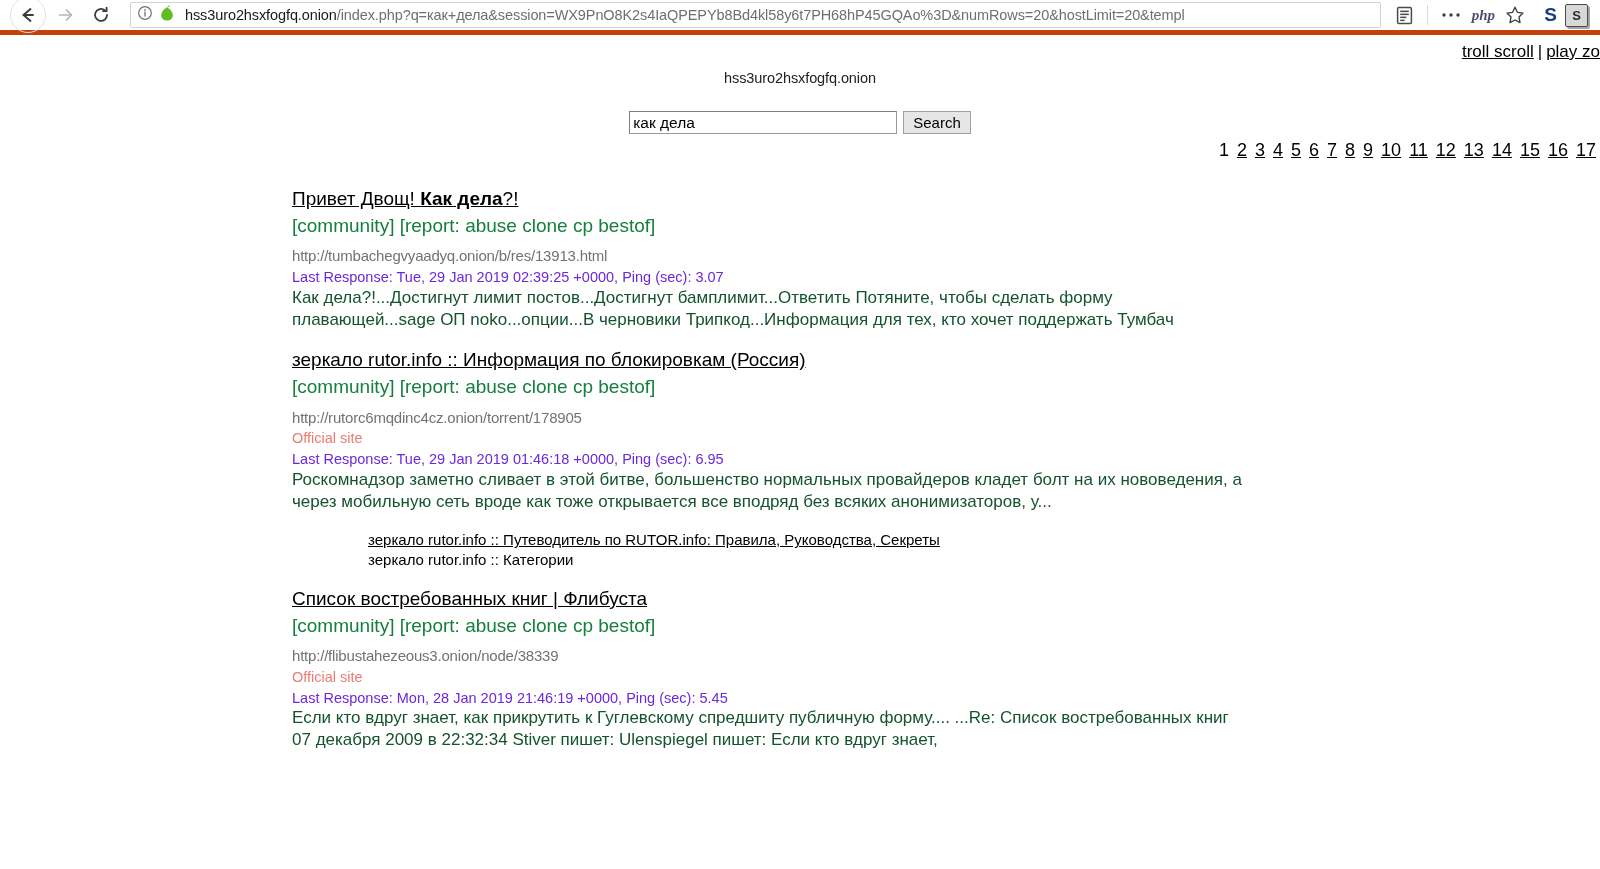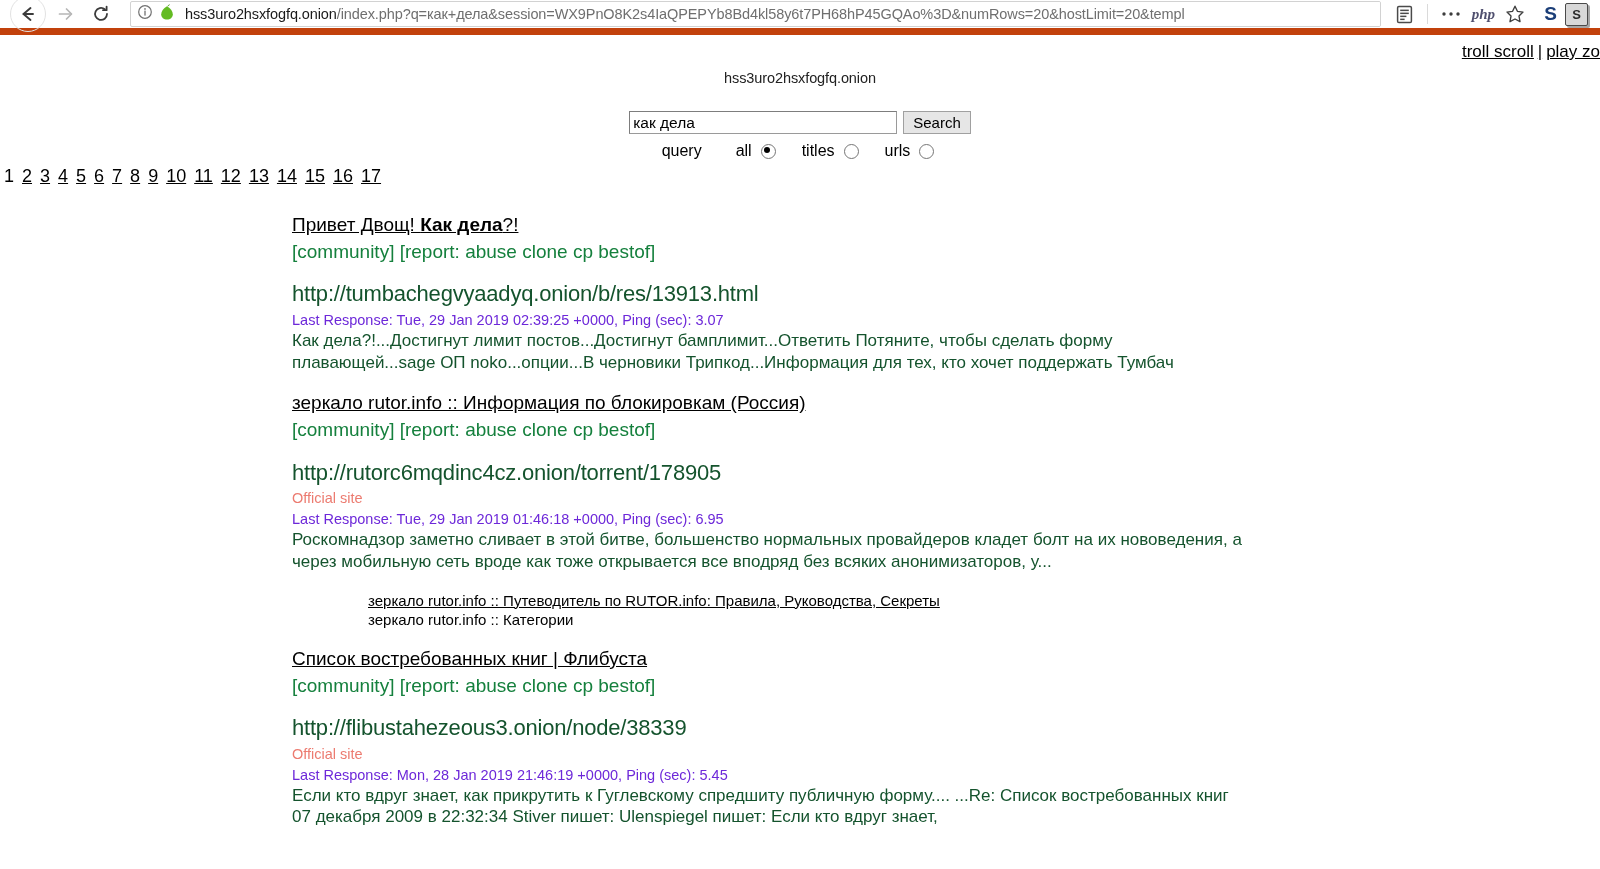--- a/index.html
+++ b/index.html
@@ -17,21 +17,21 @@
     position: relative;
   }
 
   
   .browser-chrome {
     position: absolute;
     top: 0; left: 0;
     width: 1600px;
     height: 35px;
     background: #ffffff;
-    border-bottom: 7px solid #c2410c;
+    border-bottom: 5px solid #c2410c;
     display: flex;
     align-items: center;
     box-sizing: border-box;
   }
   .nav-btns {
     display: flex;
     align-items: center;
     padding-left: 10px;
     gap: 2px;
   }
@@ -234,21 +234,21 @@
     text-align: center;
     font-size: 18.5px;
     color: #000;
   }
   .results-meta a {
     color: #000;
     text-decoration: underline;
   }
   .pager {
     margin-top: 6px;
-    text-align: left;
+    text-align: right;
     font-size: 18px;
     color: #000;
   }
   .pager a {
     color: #000;
     text-decoration: underline;
     margin: 0 4px;
   }
   .pager .current {
     text-decoration: none;
@@ -270,23 +270,23 @@
     cursor: pointer;
   }
   .result-title b { font-weight: bold; }
   .result-tags {
     font-size: 19px;
     color: #15803d;
     margin-top: 3px;
     line-height: 1.3;
   }
   .result-url {
-    font-size: 22px;
-    color: #14532d;
-    margin-top: 16px;
+    font-size: 15px;
+    color: #737373;
+    margin-top: 8px;
     line-height: 1.3;
     letter-spacing: -0.2px;
   }
   .result-official {
     font-size: 14.5px;
     color: #ec7b70;
     margin-top: 2px;
     line-height: 1.3;
   }
   .result-response {
@@ -402,35 +402,20 @@
 
   <div class="site-header">
     <div class="site-domain">hss3uro2hsxfogfq.onion</div>
   </div>
 
   <div class="search-area">
     <div class="search-row">
       <input class="search-input" type="text" value="как дела" style="">
       <button class="search-btn">Search</button>
     </div>
-    <div class="radio-row">
-      <span class="qlabel">query</span>
-      <span class="opt">
-        <span class="opt-label">all</span>
-        <span class="radio checked"></span>
-      </span>
-      <span class="opt">
-        <span class="opt-label">titles</span>
-        <span class="radio"></span>
-      </span>
-      <span class="opt">
-        <span class="opt-label">urls</span>
-        <span class="radio last"></span>
-      </span>
-    </div>
   </div>
 
 
   <div class="pager">
     <span class="current">1</span><span id="pager-links"><a>2</a><a>3</a><a>4</a><a>5</a><a>6</a><a>7</a><a>8</a><a>9</a><a>10</a><a>11</a><a>12</a><a>13</a><a>14</a><a>15</a><a>16</a><a>17</a></span>
   </div>
 
   <div class="results" id="results-container">
       <div class="result"><div class="result-title"><span>Привет Двощ! </span><b>Как дела</b><span>?!</span></div><div class="result-tags">[community] [report: abuse clone cp bestof]</div><div class="result-url">http://tumbachegvyaadyq.onion/b/res/13913.html</div><div class="result-response">Last Response: Tue, 29 Jan 2019 02:39:25 +0000, Ping (sec): 3.07</div><div class="result-snippet">Как дела?!...Достигнут лимит постов...Достигнут бамплимит...Ответить Потяните, чтобы сделать форму плавающей...sage ОП noko...опции...В черновики Трипкод...Информация для тех, кто хочет поддержать Тумбач</div></div>
       <div class="result"><div class="result-title"><span>зеркало rutor.info :: Информация по блокировкам (Россия)</span></div><div class="result-tags">[community] [report: abuse clone cp bestof]</div><div class="result-url">http://rutorc6mqdinc4cz.onion/torrent/178905</div><div class="result-official">Official site</div><div class="result-response">Last Response: Tue, 29 Jan 2019 01:46:18 +0000, Ping (sec): 6.95</div><div class="result-snippet">Роскомнадзор заметно сливает в этой битве, большенство нормальных провайдеров кладет болт на их нововедения, а через мобильную сеть вроде как тоже открывается все вподряд без всяких анонимизаторов, у...</div><div class="sublinks">

